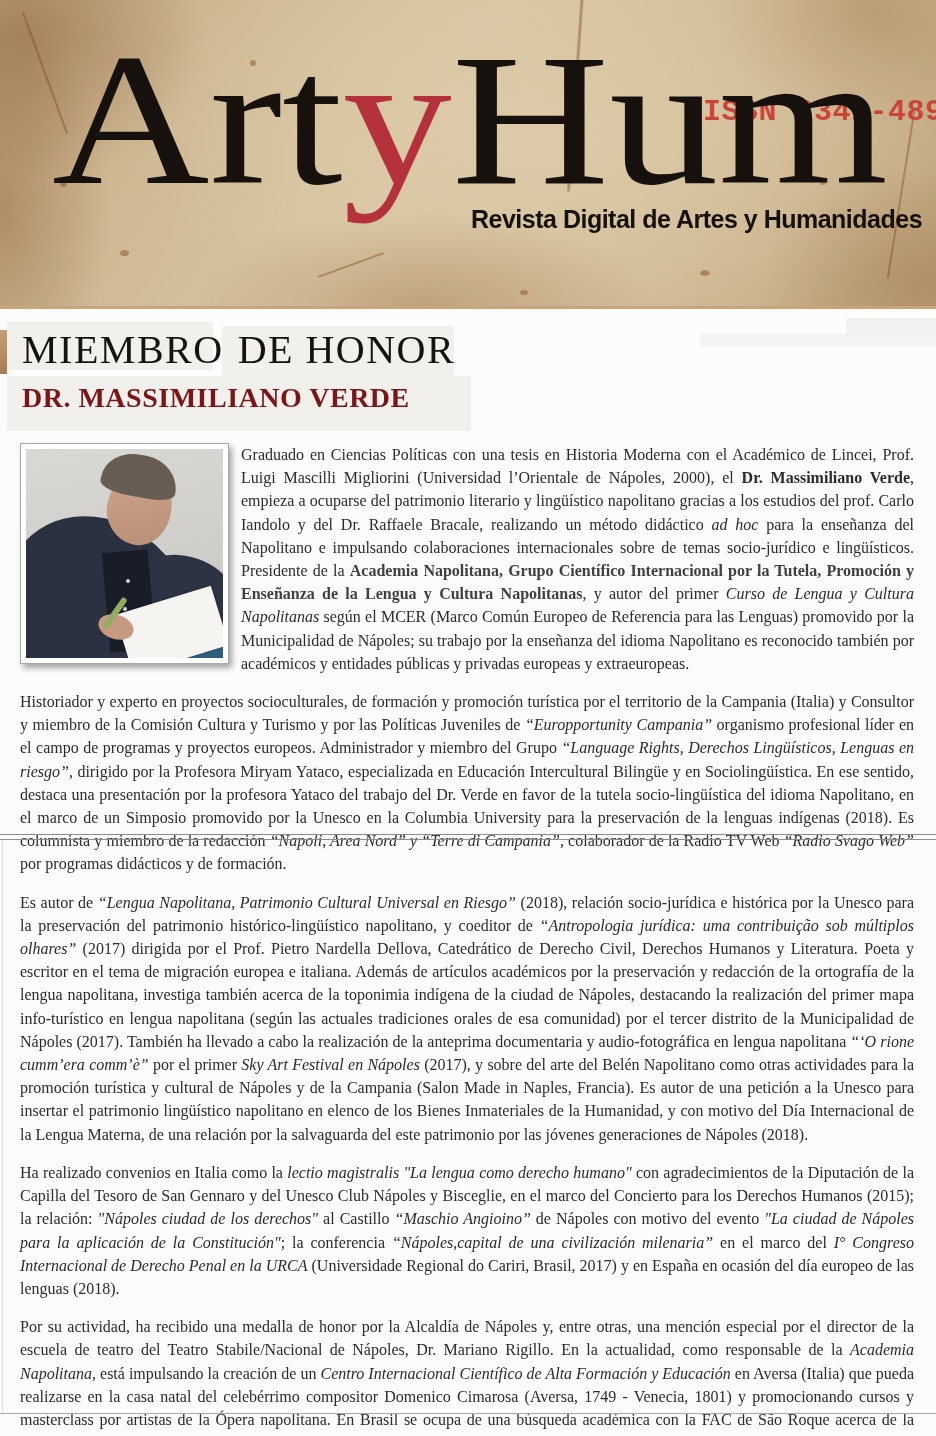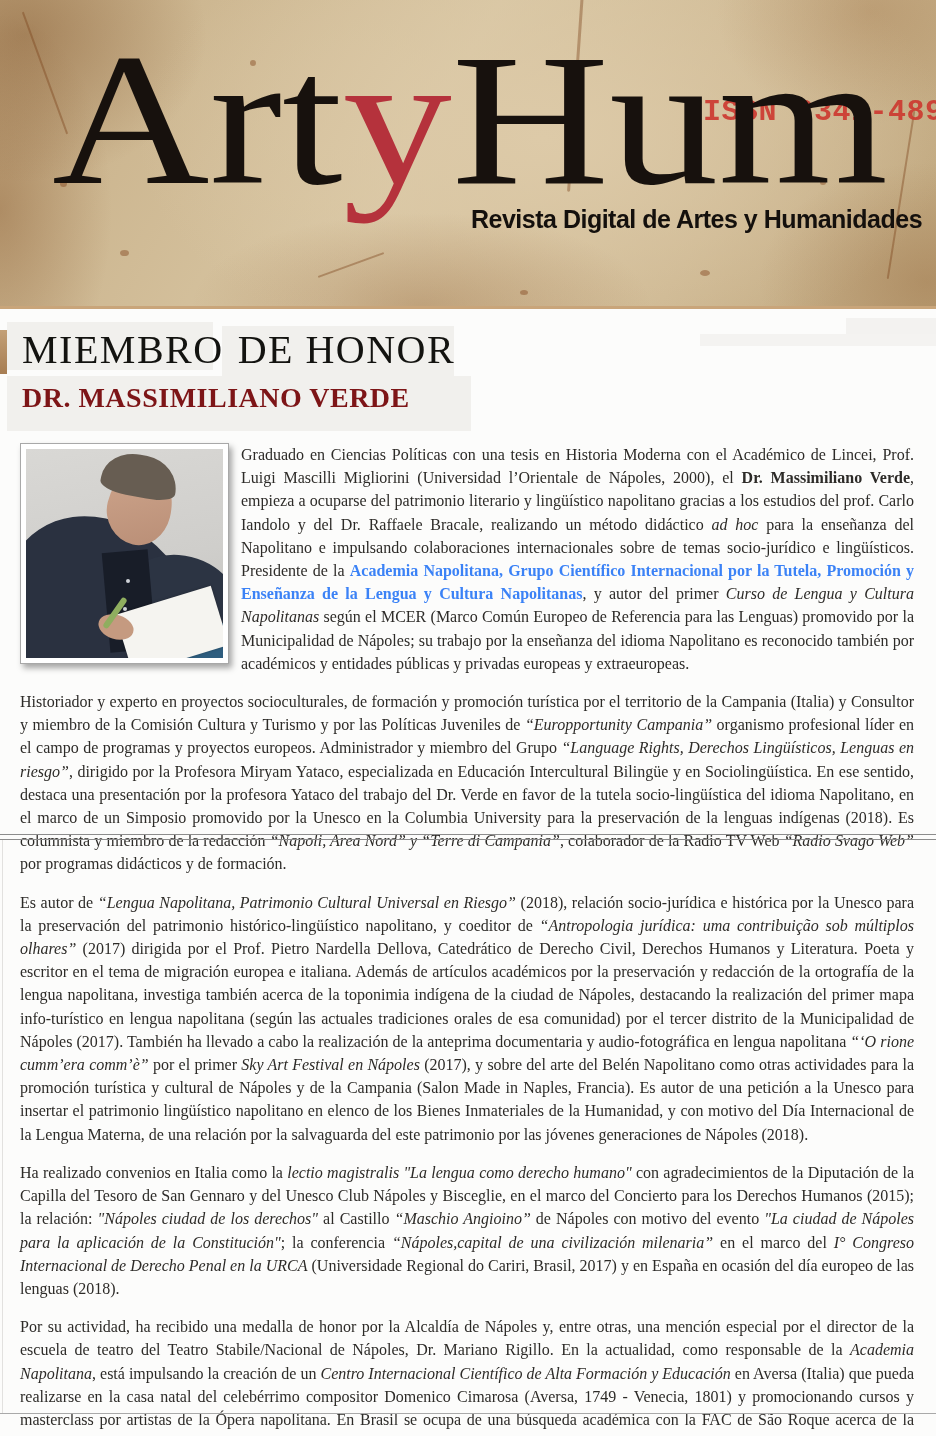--- a/index.html
+++ b/index.html
@@ -55,21 +55,21 @@
   .section-title .w2{margin-left:14px;}
   .honoree{position:absolute;left:22px;top:382px;margin:0;font-weight:bold;
         font-size:28px;letter-spacing:.5px;color:#7d1517;white-space:nowrap;}
 
   
   .content{position:absolute;left:20px;top:443px;width:894px;color:#2d2b28;
         font-size:16px;line-height:23.2px;text-align:justify;}
   .para{margin:0 0 15px 0;}
   .seg-b{font-weight:bold;}
   .seg-i{font-style:italic;}
-  .seg-br{font-weight:bold;color:#3b82f6;}
+  .seg-br{font-weight:bold;color:#404040;}
 
   .photo-frame{float:left;width:197px;height:209px;margin:0 12px 4px 0;background:#ffffff;
         padding:5px;border:1px solid #a8a8a8;box-shadow:3px 4px 6px rgba(0,0,0,.35);}
   .photo-inner{position:relative;width:197px;height:209px;overflow:hidden;
         background:linear-gradient(168deg,#d9d8d5 0%,#cfcecb 55%,#c2c1bd 100%);}
   .ph-suit{position:absolute;left:-34px;top:66px;width:205px;height:190px;background:#2a3140;
         border-radius:45% 55% 8% 8%/60% 70% 0 0;transform:rotate(-7deg);}
   .ph-arm{position:absolute;right:-26px;top:108px;width:130px;height:95px;background:#2c3443;
         border-radius:50% 50% 20% 40%/60% 60% 30% 40%;transform:rotate(24deg);}
   .ph-shirt{position:absolute;left:80px;top:102px;width:46px;height:100px;background:#181d28;

